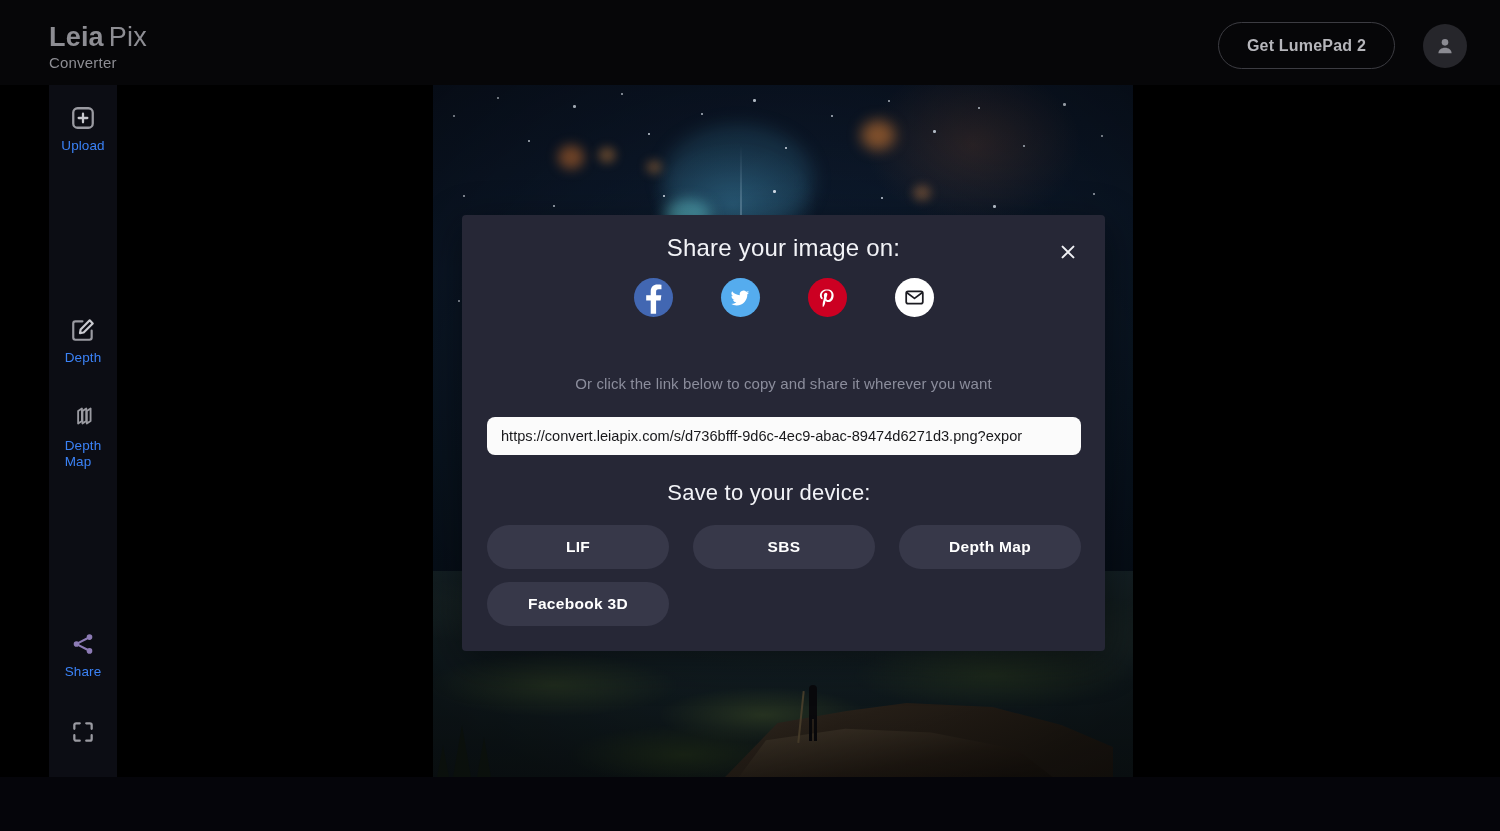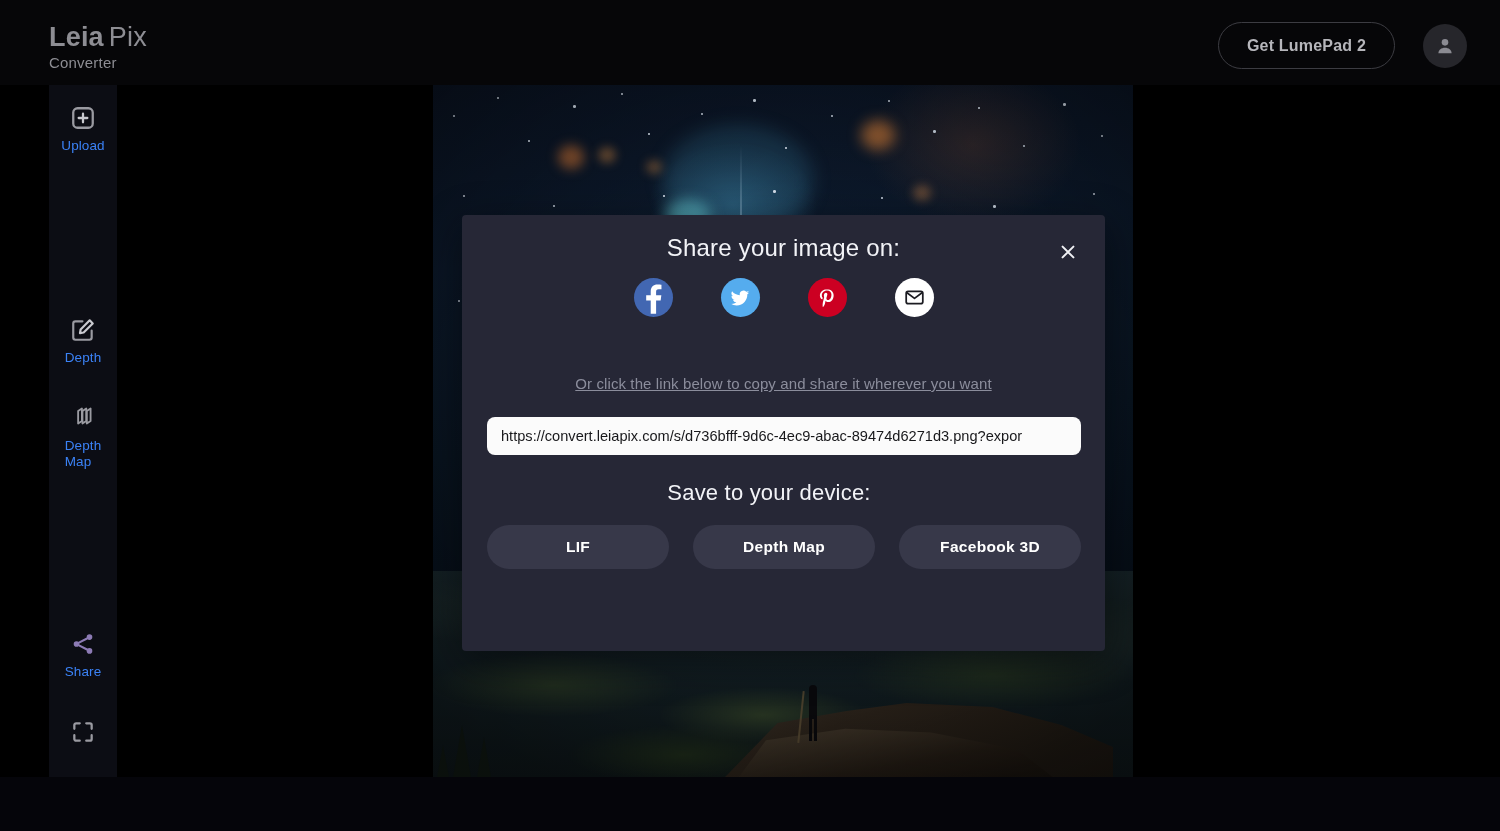--- a/index.html
+++ b/index.html
@@ -199,21 +199,20 @@
     text-align: center;
     color: #ffffff; font-size: 15.5px; font-weight: 700;
     letter-spacing: .1px;
   }
   .hashline .tag { color: #c2aef0; }
   .subline {
     position: absolute; top: 160px; left: 0; width: 643px;
     text-align: center;
     color: #8b8d9c; font-size: 15px; font-weight: 400;
     letter-spacing: .1px;
-    text-decoration: underline;
   }
   .url-field {
     position: absolute; top: 202px; left: 25px;
     width: 594px; height: 38px;
     border-radius: 8px; border: none; outline: none;
     background: #fbfbfb; color: #18181b;
     font-family: "Liberation Sans", sans-serif;
     font-size: 14.6px; padding: 0 14px;
     cursor: pointer;
   }
@@ -460,19 +459,20 @@
 
 
     <div class="subline">Or click the link below to copy and share it wherever you want</div>
 
     <input class="url-field" type="text" readonly="" value="https://convert.leiapix.com/s/d736bfff-9d6c-4ec9-abac-89474d6271d3.png?expor" style="">
 
     <div class="save-title">Save to your device:</div>
 
     <div class="save-grid">
       <button class="save-btn">LIF</button>
+      <button class="save-btn">SBS</button>
       <button class="save-btn">Depth Map</button>
       <button class="save-btn">Facebook 3D</button>
     </div>
   </div>
 
   <div class="bottom-strip"></div>
 </div>
 
 </body></html>

